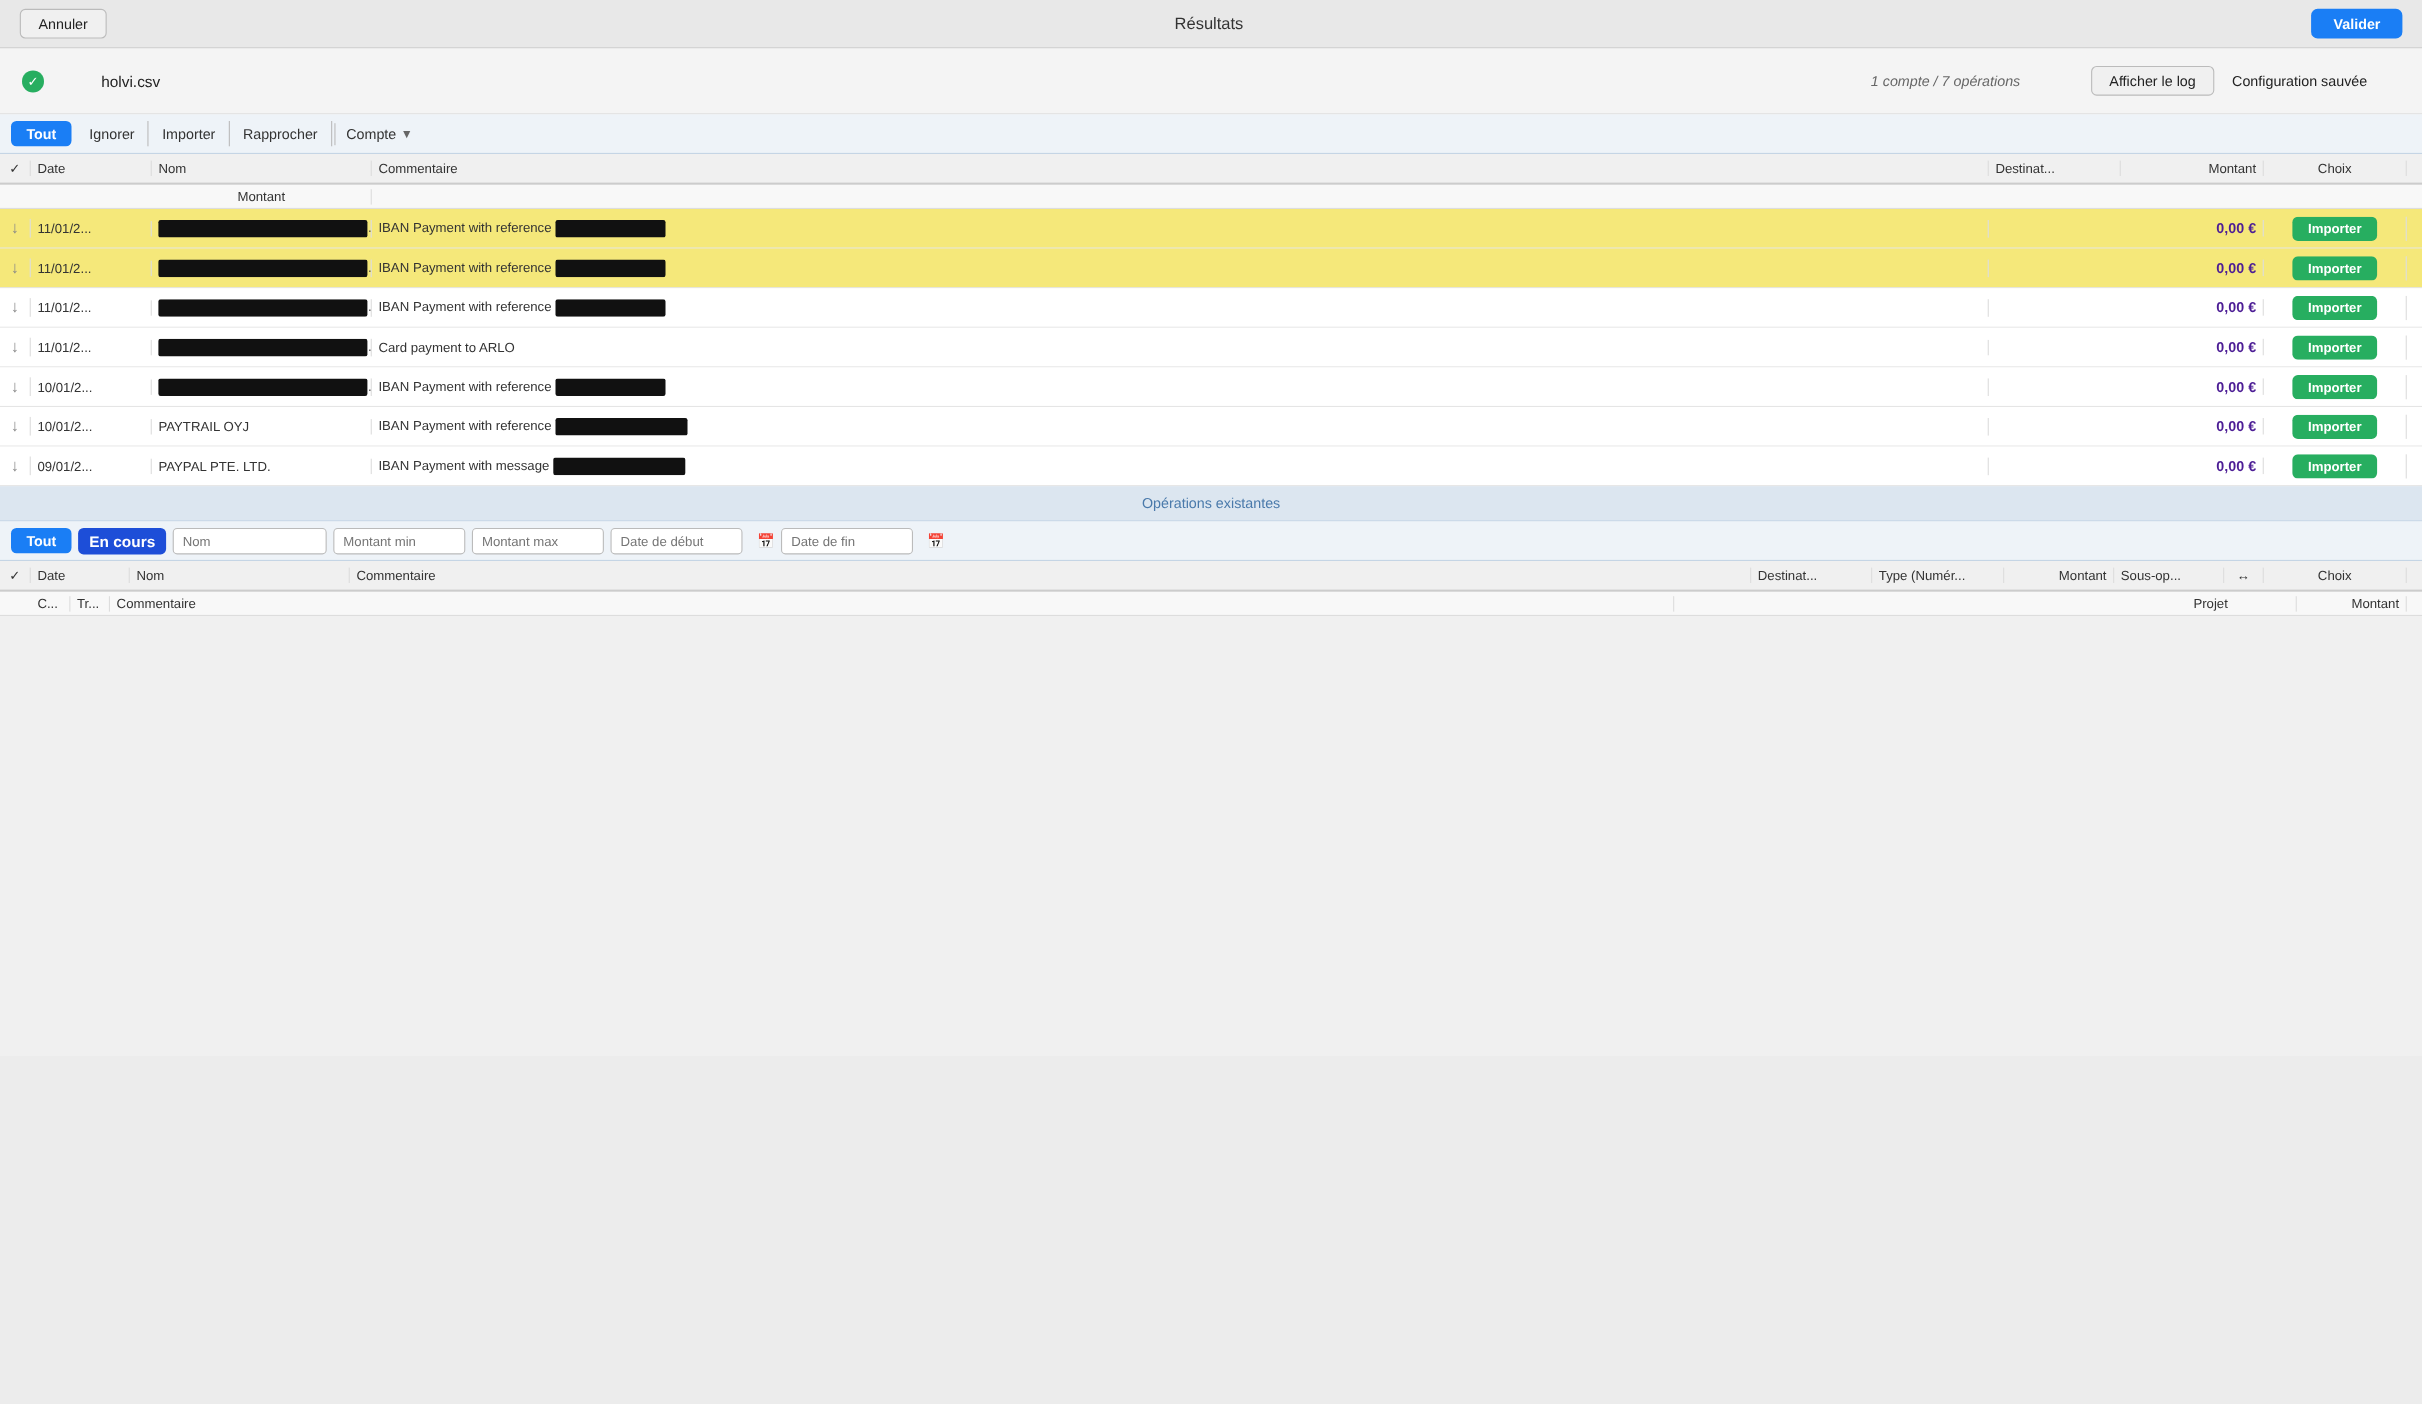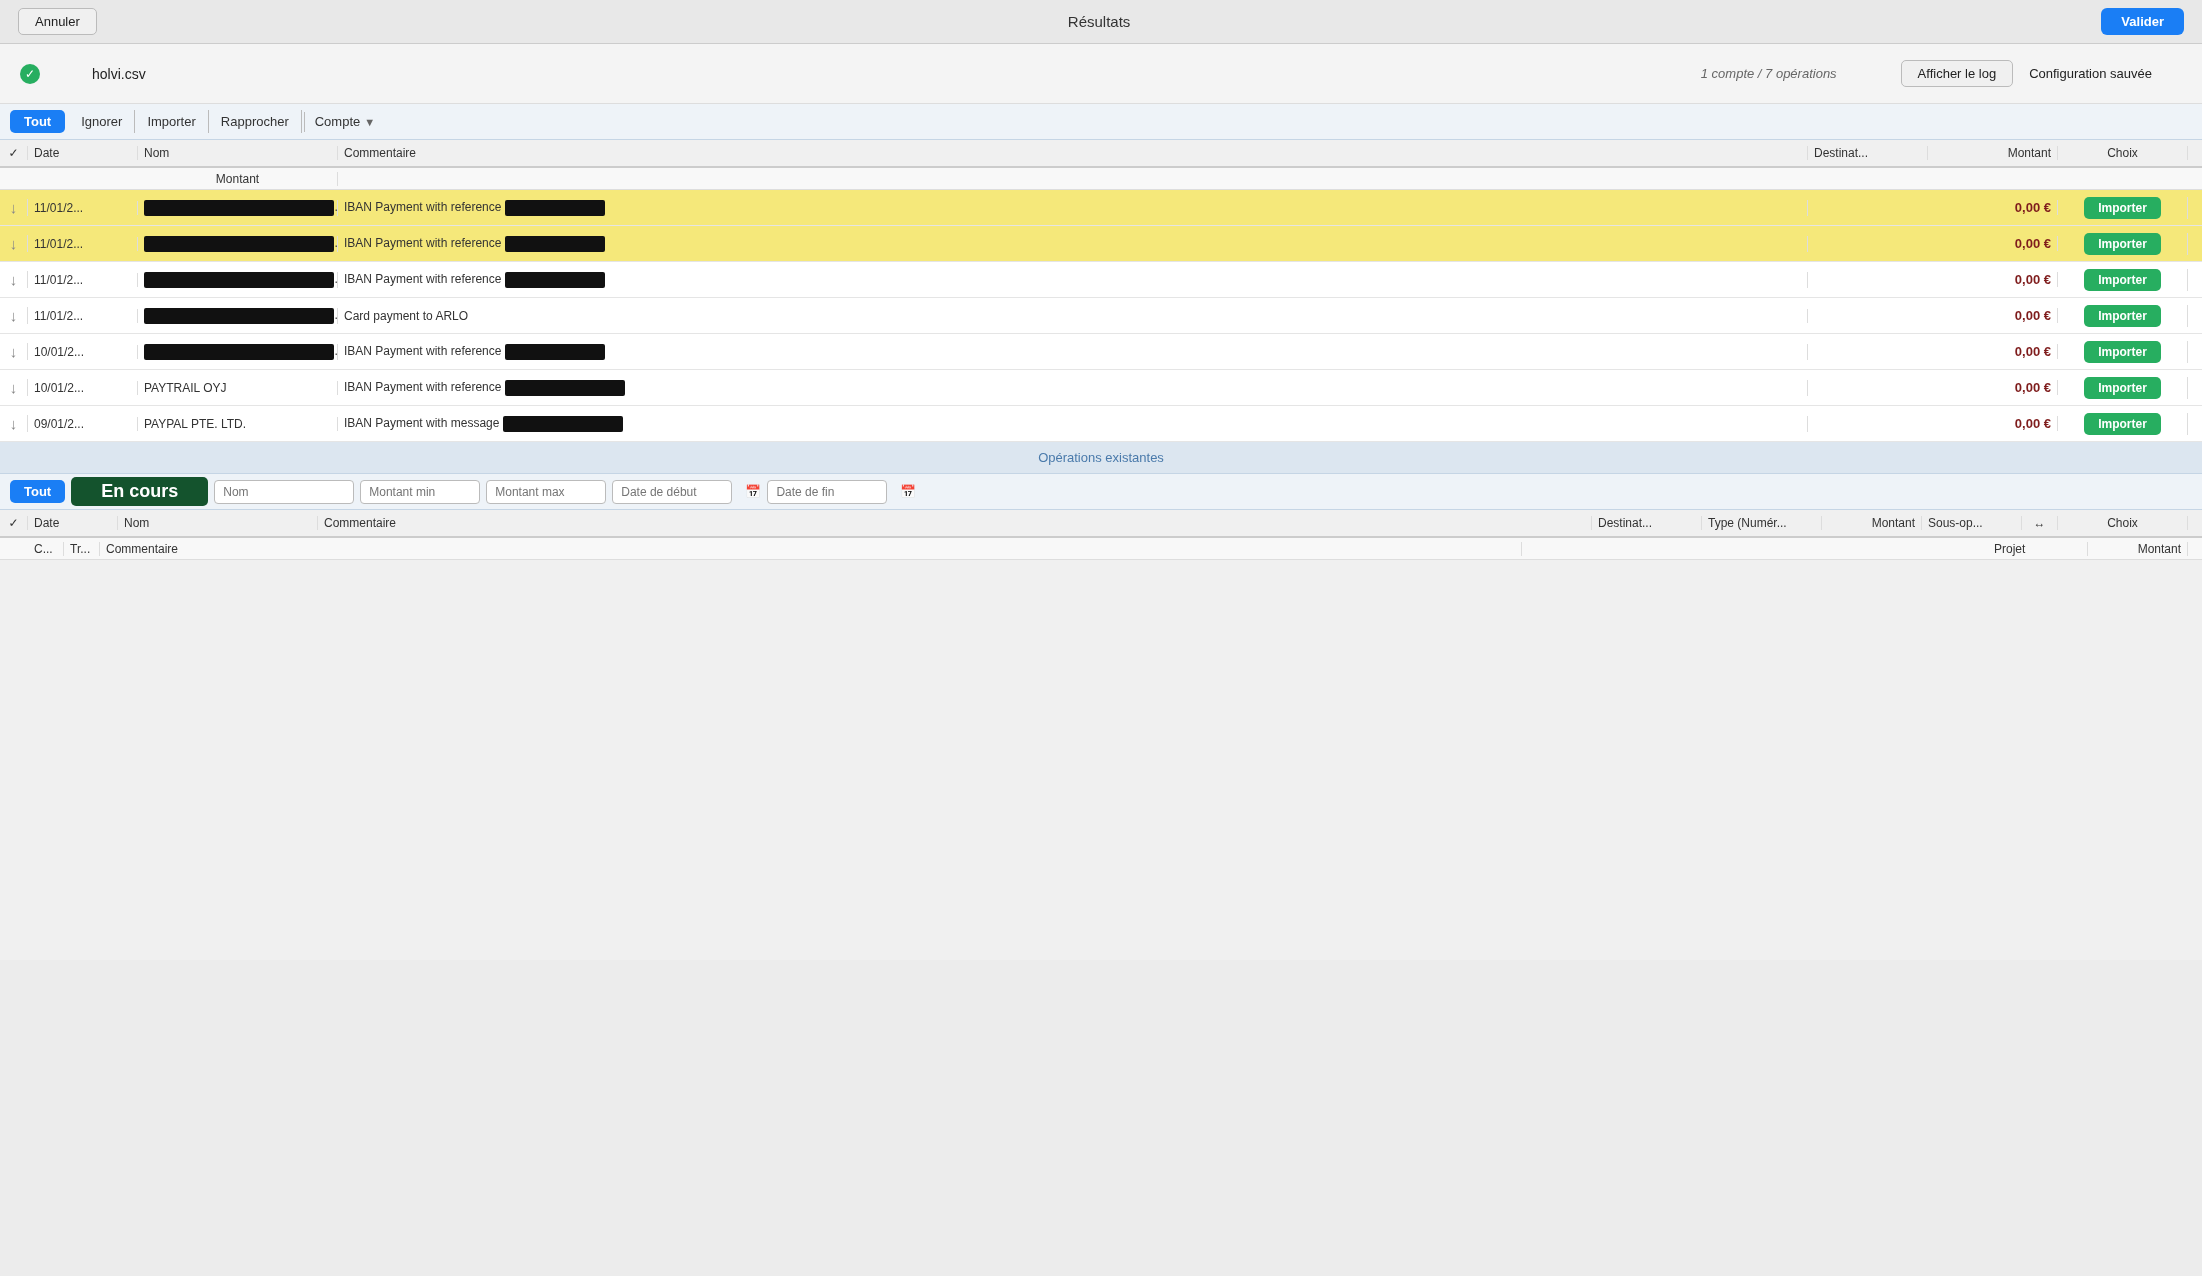--- a/index.html
+++ b/index.html
@@ -212,21 +212,21 @@
       background: #111;
       height: 16px;
       border-radius: 2px;
       vertical-align: middle;
     }
     .arrow-down {
       color: #888;
       font-size: 15px;
     }
     .montant-val {
-      color: #7f1d1d;
+      color: #4c1d95;
       font-weight: 600;
       font-size: 13px;
     }
     .btn-importer {
       background: #27ae60;
       border: none;
       border-radius: 5px;
       padding: 4px 14px;
       font-size: 12px;
       font-weight: 600;
@@ -248,25 +248,25 @@
       background: #1a7ef5;
       border: none;
       border-radius: 5px;
       padding: 4px 14px;
       font-size: 13px;
       font-weight: 600;
       color: #fff;
       cursor: pointer;
     }
     .filter-bar2 .btn-encours {
-      background: #14532d;
+      background: #1d4ed8;
       border: none;
       border-radius: 5px;
-      padding: 4px 30px;
-      font-size: 18px;
+      padding: 4px 10px;
+      font-size: 14px;
       font-weight: 600;
       color: #fff;
       cursor: pointer;
     }
     .filter-input {
       background: #fff;
       border: 1px solid #bbb;
       border-radius: 4px;
       padding: 3px 8px;
       font-size: 12px;

